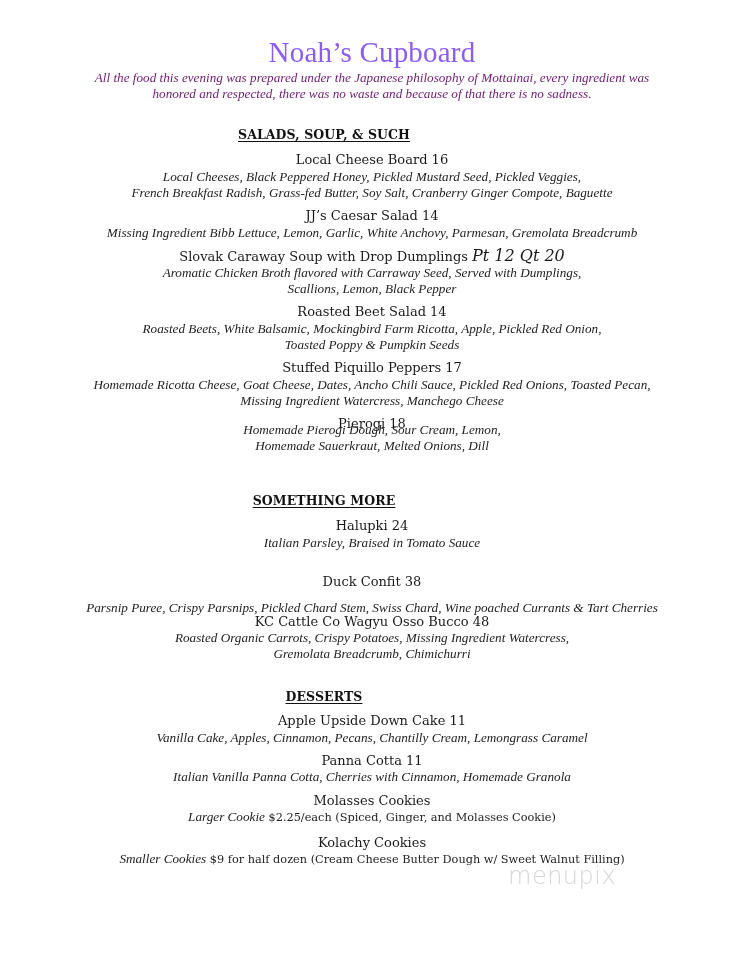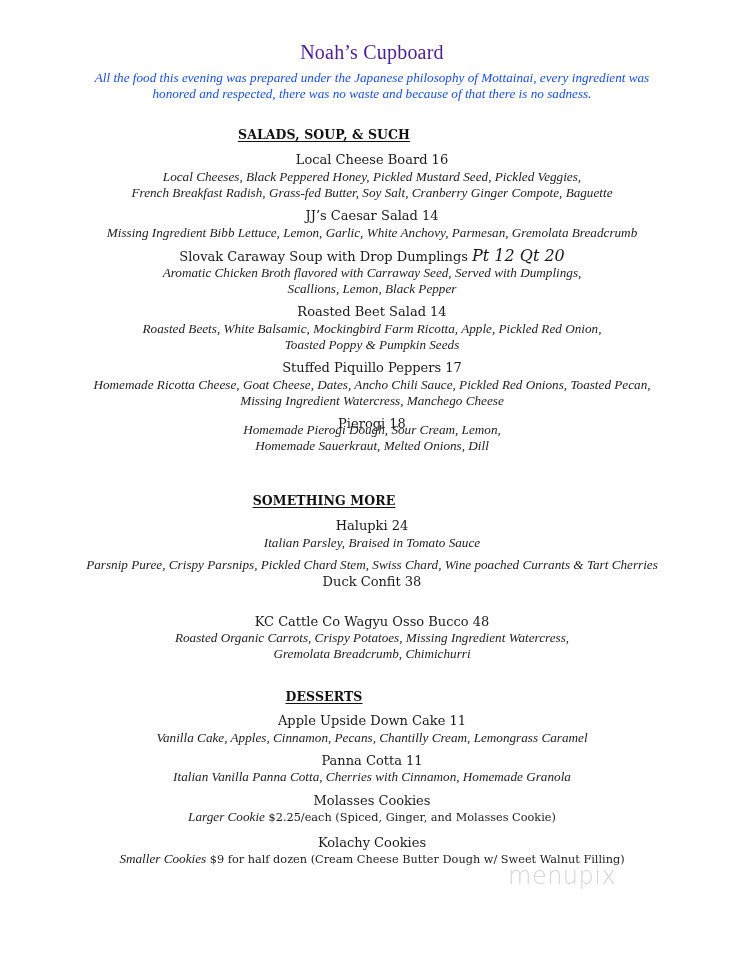--- a/index.html
+++ b/index.html
@@ -5,27 +5,27 @@
     html, body { margin: 0; padding: 0; background: #ffffff; }
     body {
       width: 744px; height: 960px; position: relative; overflow: hidden;
       font-family: "DejaVu Serif", "Liberation Serif", serif;
       color: #1a1a1a;
     }
     .page { position: absolute; left: 0; top: 0; width: 744px; text-align: center; }
     .title {
       position: absolute; left: 0; width: 744px; top: 36px;
       font-family: "Liberation Serif", "DejaVu Serif", serif;
-      font-size: 20px; line-height: 32px; color: #4c1d95;
+      font-size: 29px; line-height: 32px; color: #8b5cf6;
       letter-spacing: 0.2px;
     }
     .tagline {
       position: absolute; left: 40px; width: 664px; top: 70px;
       font-family: "Liberation Serif", serif;
-      font-style: italic; font-size: 13.2px; line-height: 16px; color: #1d4ed8;
+      font-style: italic; font-size: 13.2px; line-height: 16px; color: #701a75;
     }
     .section-heading {
       position: absolute; left: 0; width: 648px;
       font-family: "DejaVu Serif", serif; font-weight: bold;
       font-size: 12.5px; line-height: 16px; text-decoration: underline;
       text-underline-offset: 2px; color: #111; letter-spacing: 0.1px;
     }
     .item-name {
       position: absolute; left: 0; width: 744px;
       font-family: "DejaVu Serif", serif;
@@ -94,21 +94,21 @@
   </div>
 
   <div class="section-heading" style="top:493px">SOMETHING MORE</div>
 
   <div class="item-name" style="top:518px">Halupki 24</div>
   <div class="item-desc" style="top:535px">
     <div>Italian Parsley, Braised in Tomato Sauce</div>
   </div>
 
   <div class="item-name" style="top:574px">Duck Confit 38</div>
-  <div class="item-desc" style="top:557px">
+  <div class="item-desc" style="top:600px">
     <div>Parsnip Puree, Crispy Parsnips, Pickled Chard Stem, Swiss Chard, Wine poached Currants &amp; Tart Cherries</div>
   </div>
 
   <div class="item-name" style="top:614px">KC Cattle Co Wagyu Osso Bucco 48</div>
   <div class="item-desc" style="top:630px">
     <div>Roasted Organic Carrots, Crispy Potatoes, Missing Ingredient Watercress,</div>
     <div>Gremolata Breadcrumb, Chimichurri</div>
   </div>
 
   <div class="section-heading" style="top:689px">DESSERTS</div>

